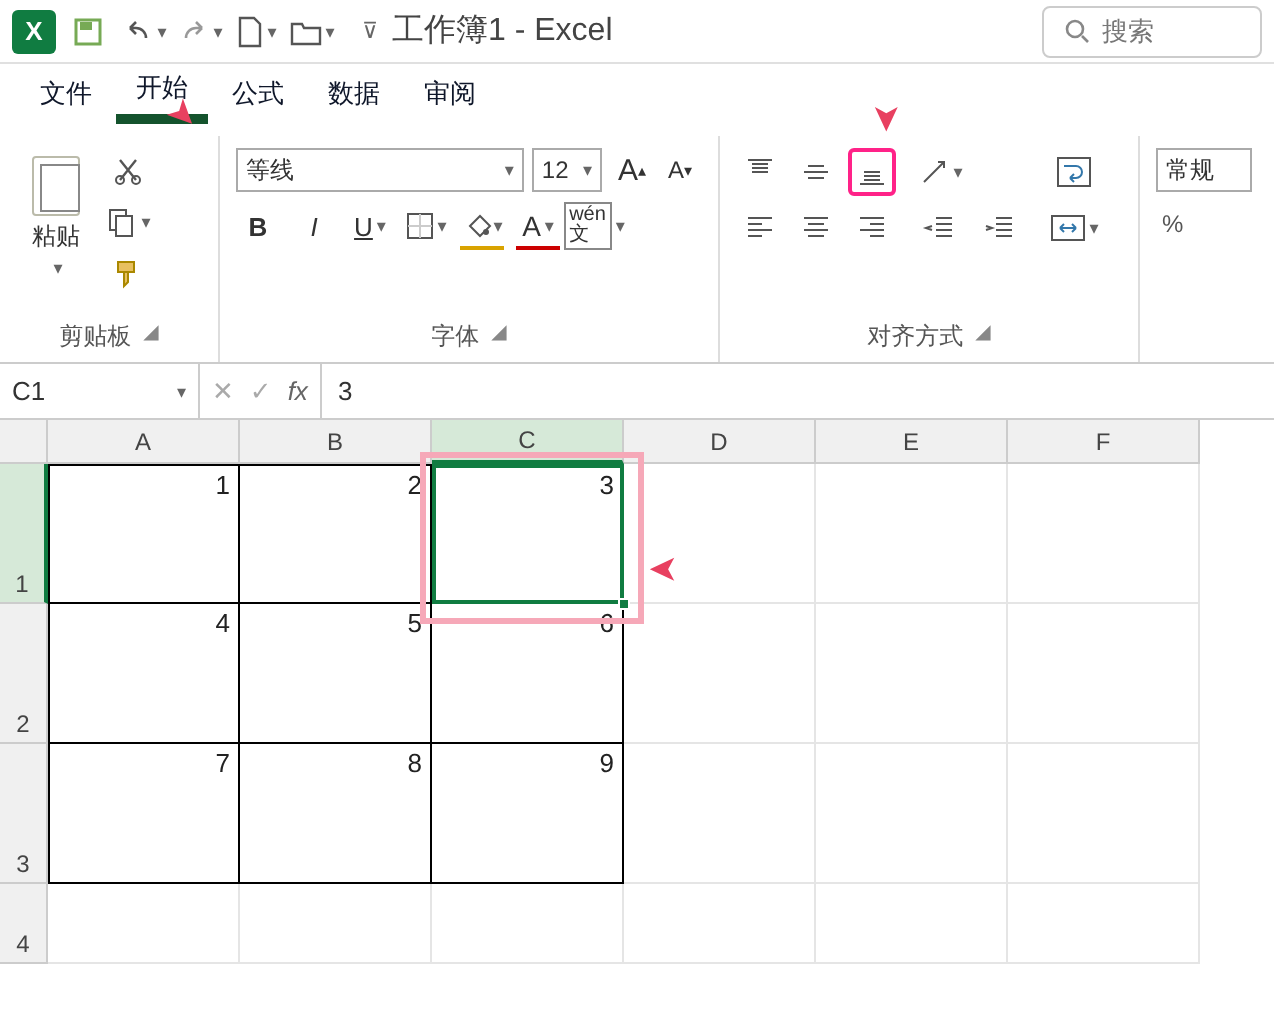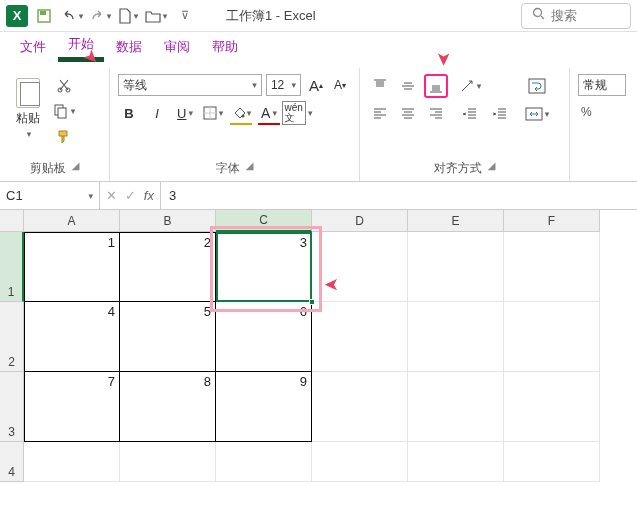--- a/index.html
+++ b/index.html
@@ -3,26 +3,26 @@
 <meta charset="utf-8">
 <style>
 * { box-sizing: border-box; margin: 0; padding: 0; font-family: "Microsoft YaHei", sans-serif; }
 body { background: #fff; width: 637px; height: 514px; overflow: hidden; position: relative; font-size: 12px; color: #333; }
 
 
 .titlebar { height: 32px; background: #fff; display: flex; align-items: center; padding: 0 6px; border-bottom: 1px solid #e0e0e0; }
 .titlebar .tb-left { display: flex; align-items: center; gap: 4px; }
 .titlebar .excel-logo { width: 22px; height: 22px; background: #107c41; border-radius: 3px; display: flex; align-items: center; justify-content: center; color: #fff; font-weight: bold; font-size: 13px; }
 .qat-btn { width: 24px; height: 24px; display: flex; align-items: center; justify-content: center; color: #555; border-radius: 3px; }
-.titlebar .title { margin-left: 30px; font-size: 13px; color: #444; }
-.titlebar .search { margin-left: auto; display: flex; align-items: flex-start; gap: 6px; border: 1px solid #ccc; border-radius: 4px; padding: 3px 10px; width: 110px; color: #777; font-size: 13px; }
+.titlebar .title { font-size: 16px; color: #444; }
+.titlebar .search { margin-left: auto; display: flex; align-items: center; gap: 6px; border: 1px solid #ccc; border-radius: 4px; padding: 3px 10px; width: 110px; color: #777; font-size: 13px; }
 
 
 .tabs { height: 30px; display: flex; align-items: flex-end; padding: 0 10px; gap: 2px; }
-.tab { padding: 6px 10px 4px; font-size: 13px; color: #a21caf; border-bottom: 2px solid transparent; position: relative; margin-top: 11px; }
+.tab { padding: 6px 10px 4px; font-size: 13px; color: #0f172a; border-bottom: 2px solid transparent; position: relative; margin-top: 11px; }
 .tab.active { border-bottom: 5px solid #14532d; font-weight: 400; }
 
 
 .ribbon { height: 120px; border-bottom: 1px solid #ccc; background: #fff; display: flex; padding-top: 6px; }
 .group { border-right: 1px solid #ddd; display: flex; flex-direction: column; justify-content: space-between; padding: 2px 8px 2px; }
 .group-body { flex: 1; display: flex; align-items: flex-start; gap: 4px; padding-top: 4px; }
 .group-label { text-align: center; font-size: 12px; color: #555; padding: 2px 0; display: flex; align-items: flex-start; justify-content: center; gap: 6px; }
 .dialog-launcher { font-size: 10px; color: #888; }
 
 
@@ -134,23 +134,23 @@
         <circle cx="5.5" cy="5.5" r="4" fill="none" stroke="#888" stroke-width="1.3"></circle>
         <path d="M9 9l3 3" stroke="#888" stroke-width="1.3"></path>
       </svg>
     <span>搜索</span>
   </div>
 </div>
 
 <div class="tabs">
   <div class="tab">文件</div>
   <div class="tab active">开始</div>
+  <div class="tab">公式</div>
   <div class="tab">数据</div>
   <div class="tab">审阅</div>
-  <div class="tab">帮助</div>
   <div class="arrow-annot" style="left:84px;top:46px;transform:rotate(45deg)">➤</div>
 </div>
 
 <div class="ribbon">
 
   <div class="group" style="width:110px">
     <div class="group-body">
       <div class="paste-btn">
         <div class="paste-icon">
           <div class="clipboard-back"></div>

